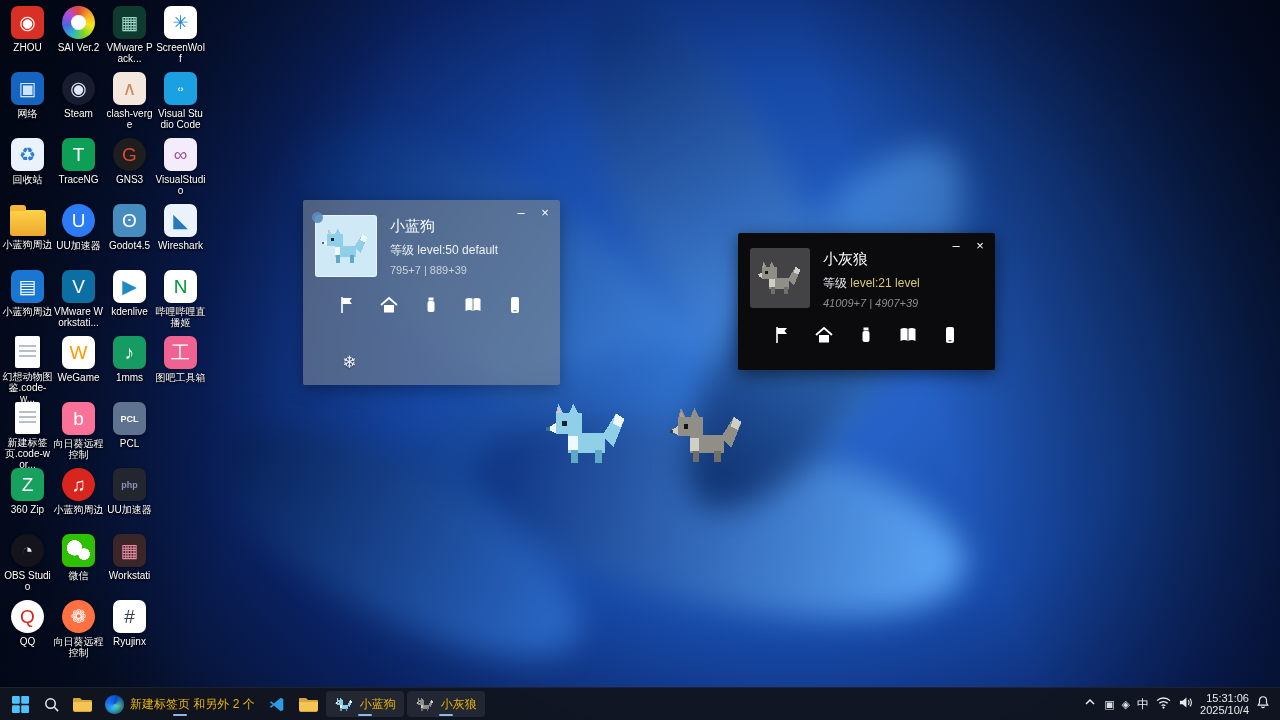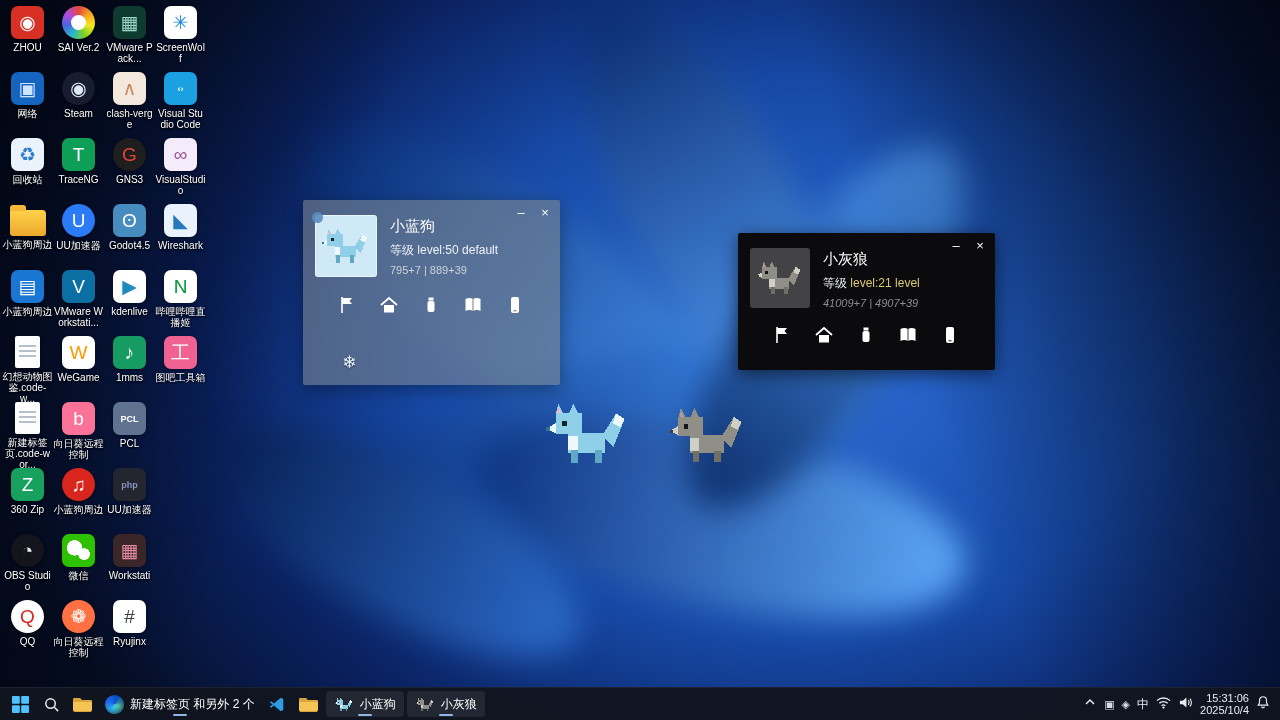--- a/index.html
+++ b/index.html
@@ -74,21 +74,21 @@
   .taskbar{position:absolute;left:0;right:0;bottom:0;height:32px;background:rgba(17,21,31,.96);
     display:flex;align-items:center;justify-content:space-between;padding:0 6px;z-index:10;
     border-top:1px solid rgba(255,255,255,.06);}
   .tb-left,.tb-right{display:flex;align-items:center;height:100%;}
   .tb-left{gap:3px;}
   .tb-right{gap:7px;color:#e8eaee;padding-right:4px;}
   .tb-btn{height:26px;min-width:28px;display:flex;align-items:center;justify-content:center;border-radius:4px;cursor:pointer;position:relative;gap:6px;padding:0 5px;box-sizing:border-box;}
   .tb-btn svg{display:block;}
   .tb-app{background:rgba(255,255,255,.08);padding:0 8px;}
   .tb-app::after,.tb-open::after{content:"";position:absolute;bottom:1px;left:50%;transform:translateX(-50%);width:14px;height:2px;border-radius:2px;background:#8fb8e8;}
-  .tb-label{font-size:12px;color:#ffffff;white-space:nowrap;}
+  .tb-label{font-size:12px;color:#eab308;white-space:nowrap;}
   .edge-orb{width:19px;height:19px;border-radius:50%;background:conic-gradient(from 200deg,#35c1f1,#1d6ff2,#0b50c8,#5ad0a6,#35c1f1);box-shadow:inset -2px -2px 4px rgba(0,0,40,.5);flex:none;}
   .tray-glyph{font-size:11px;color:#d9dee4;cursor:pointer;}
   .ime{font-size:12px;cursor:pointer;}
   .clock{font-size:11px;line-height:12.5px;text-align:right;cursor:pointer;}
   .mini-sprite{width:20px;height:15px;flex:none;}
   .mini-sprite svg{width:20px;height:15px;display:block;}
 </style>
 </head>
 <body>
 

